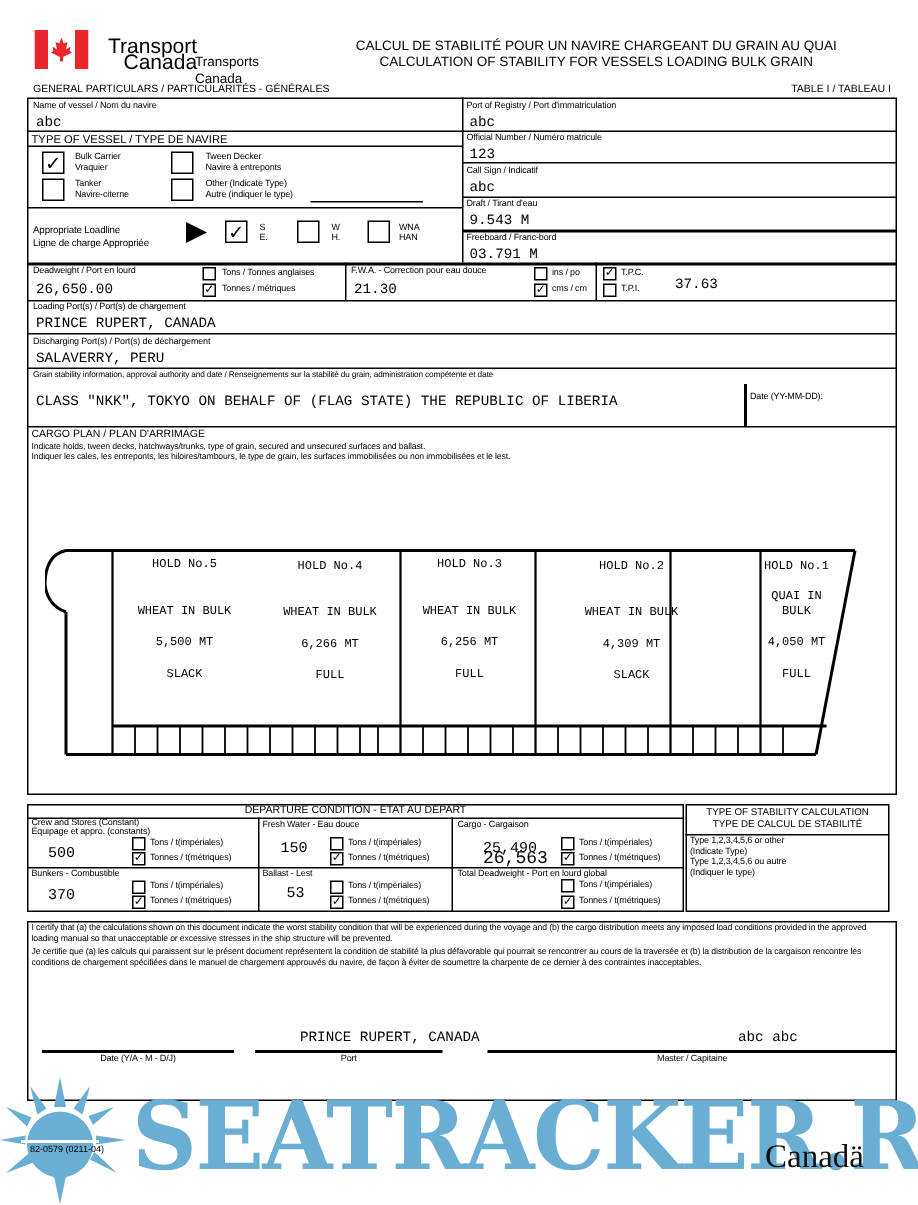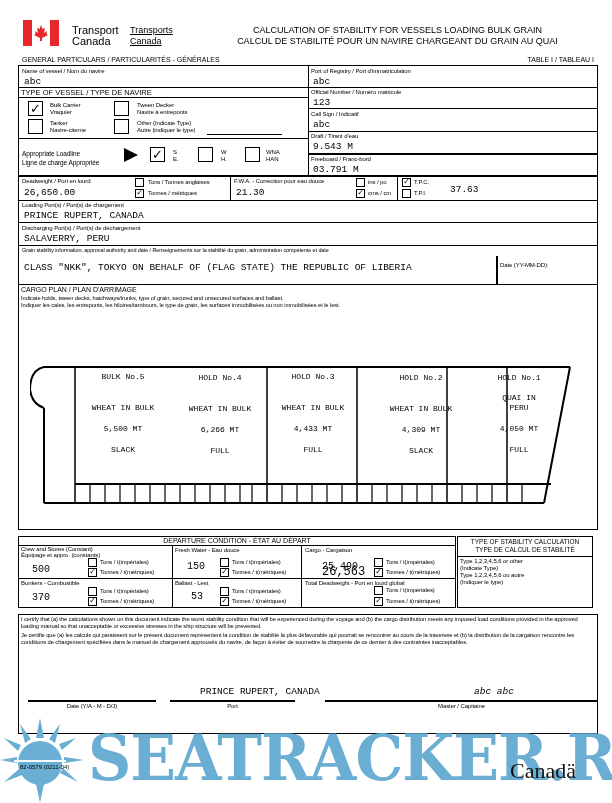--- a/index.html
+++ b/index.html
@@ -22,31 +22,31 @@
 </head>
 <body>
 
 <div class="abs" style="left:23px;top:20px;width:36px;height:26px;">
   <svg width="36" height="26" viewBox="0 0 36 26">
     <rect x="0" y="0" width="9" height="26" fill="#e8262b"></rect>
     <rect x="27" y="0" width="9" height="26" fill="#e8262b"></rect>
     <path d="M18 5 L19.5 9 L22 8 L21 13 L24 11 L23.5 14 L25 15 L19 18 L19 21 L17 21 L17 18 L11 15 L12.5 14 L12 11 L15 13 L14 8 L16.5 9 Z" fill="#e8262b"></path>
   </svg>
 </div>
-<div class="abs lbl7" style="left:72px;top:25px;font-size:11px;line-height:11px;">
+<div class="abs lbl7" style="left:72px;top:25px;font-size:14px;line-height:11px;text-align:right;">
   <div>Transport</div>
   <div>Canada</div>
 </div>
-<div class="abs lbl7" style="left:130px;top:25px;font-size:9px;line-height:11px;text-decoration:underline;">
+<div class="abs lbl7" style="left:130px;top:36px;font-size:9px;line-height:11px;">
   <div>Transports</div>
   <div>Canada</div>
 </div>
 <div class="abs center" style="left:205px;top:25px;width:385px;font-size:9px;line-height:11px;">
+  <div>CALCUL DE STABILITÉ POUR UN NAVIRE CHARGEANT DU GRAIN AU QUAI</div>
   <div>CALCULATION OF STABILITY FOR VESSELS LOADING BULK GRAIN</div>
-  <div>CALCUL DE STABILITÉ POUR UN NAVIRE CHARGEANT DU GRAIN AU QUAI</div>
 </div>
 <div class="abs" style="left:22px;top:56px;font-size:7px;">GENERAL PARTICULARS / PARTICULARITÉS - GÉNÉRALES</div>
 <div class="abs" style="right:18px;top:56px;font-size:7px;">TABLE I / TABLEAU I</div>
 
 <div class="box" style="left:18px;top:65px;width:580px;height:465px;"></div>
 <div class="vline" style="left:308px;top:65px;height:110px;"></div>
 
 <div class="abs lbl" style="left:22px;top:68px;">Name of vessel / Nom du navire</div>
 <div class="abs val" style="left:24px;top:76px;">abc</div>
 <div class="hline" style="left:18px;top:87px;width:290px;"></div>
@@ -190,21 +190,21 @@
       <line x1="387" y1="124" x2="387" y2="143"></line>
     <line x1="402" y1="124" x2="402" y2="143"></line>
     <line x1="432" y1="124" x2="432" y2="143"></line>
       <line x1="447" y1="124" x2="447" y2="143"></line>
     <line x1="462" y1="124" x2="462" y2="143"></line>
     <line x1="492" y1="124" x2="492" y2="143"></line>
   </g>
 </svg>
 
 <div class="hold" style="left:75px;top:372px;width:96px;">
-  <div>BULK No.5</div>
+  <div>HOLD No.5</div>
   <div style="height:21px"></div>
   <div>WHEAT IN BULK</div>
   <div style="height:11px"></div>
   <div>5,500 MT</div>
   <div style="height:11px"></div>
   <div>SLACK</div>
 </div>
 <div class="hold" style="left:172px;top:373px;width:96px;">
   <div>HOLD No.4</div>
   <div style="height:21px"></div>
@@ -212,38 +212,38 @@
   <div style="height:11px"></div>
   <div>6,266 MT</div>
   <div style="height:11px"></div>
   <div>FULL</div>
 </div>
 <div class="hold" style="left:268px;top:372px;width:90px;">
   <div>HOLD No.3</div>
   <div style="height:21px"></div>
   <div>WHEAT IN BULK</div>
   <div style="height:11px"></div>
-  <div>4,433 MT</div>
+  <div>6,256 MT</div>
   <div style="height:11px"></div>
   <div>FULL</div>
 </div>
 <div class="hold" style="left:373px;top:373px;width:96px;">
   <div>HOLD No.2</div>
   <div style="height:21px"></div>
   <div>WHEAT IN BULK</div>
   <div style="height:11px"></div>
   <div>4,309 MT</div>
   <div style="height:11px"></div>
   <div>SLACK</div>
 </div>
-<div class="hold" style="left:488px;top:373px;width:62px;">
+<div class="hold" style="left:500px;top:373px;width:62px;">
   <div>HOLD No.1</div>
   <div style="height:10px"></div>
   <div>QUAI IN</div>
-  <div>PERU</div>
+  <div>BULK</div>
   <div style="height:11px"></div>
   <div>4,050 MT</div>
   <div style="height:11px"></div>
   <div>FULL</div>
 </div>
 
 <div class="box" style="left:18px;top:536px;width:438px;height:72px;"></div>
 <div class="abs center" style="left:18px;top:537px;width:438px;font-size:7px;">DEPARTURE CONDITION - ÉTAT AU DÉPART</div>
 <div class="hline" style="left:18px;top:545px;width:438px;"></div>
 <div class="hline" style="left:18px;top:578px;width:438px;"></div>
@@ -306,21 +306,21 @@
     <div>(Indicate Type)</div>
   <div>Type 1,2,3,4,5,6 ou autre</div>
     <div>(Indiquer le type)</div>
 </div>
 
 <div class="box" style="left:18px;top:614px;width:580px;height:120px;"></div>
 <div class="abs lbl" style="left:21px;top:616px;width:572px;font-size:5.8px;">I certify that (a) the calculations shown on this document indicate the worst stability condition that will be experienced during the voyage and (b) the cargo distribution meets any imposed load conditions provided in the approved loading manual so that unacceptable or excessive stresses in the ship structure will be prevented.</div>
 <div class="abs lbl" style="left:21px;top:632px;width:572px;font-size:5.8px;">Je certifie que (a) les calculs qui paraissent sur le présent document représentent la condition de stabilité la plus défavorable qui pourrait se rencontrer au cours de la traversée et (b) la distribution de la cargaison rencontre les conditions de chargement spécifiées dans le manuel de chargement approuvés du navire, de façon à éviter de soumettre la charpente de ce dernier à des contraintes inacceptables.</div>
 
 <div class="abs val" style="left:200px;top:686px;">PRINCE RUPERT, CANADA</div>
-<div class="abs val" style="left:474px;top:686px;font-style:italic;">abc abc</div>
+<div class="abs val" style="left:492px;top:686px;">abc abc</div>
 <div class="hline" style="left:28px;top:700px;width:128px;border-top-width:2px;"></div>
 <div class="hline" style="left:170px;top:700px;width:125px;border-top-width:2px;"></div>
 <div class="hline" style="left:325px;top:700px;width:273px;border-top-width:2px;"></div>
 <div class="abs lbl center" style="left:28px;top:703px;width:128px;">Date (Y/A - M - D/J)</div>
 <div class="abs lbl center" style="left:170px;top:703px;width:125px;">Port</div>
 <div class="abs lbl center" style="left:325px;top:703px;width:273px;">Master / Capitaine</div>
 
 <svg class="abs" style="left:0;top:718px;" width="90" height="85" viewBox="0 0 90 85">
   <g fill="#6aaed3">
     <circle cx="40" cy="45" r="22"></circle>

